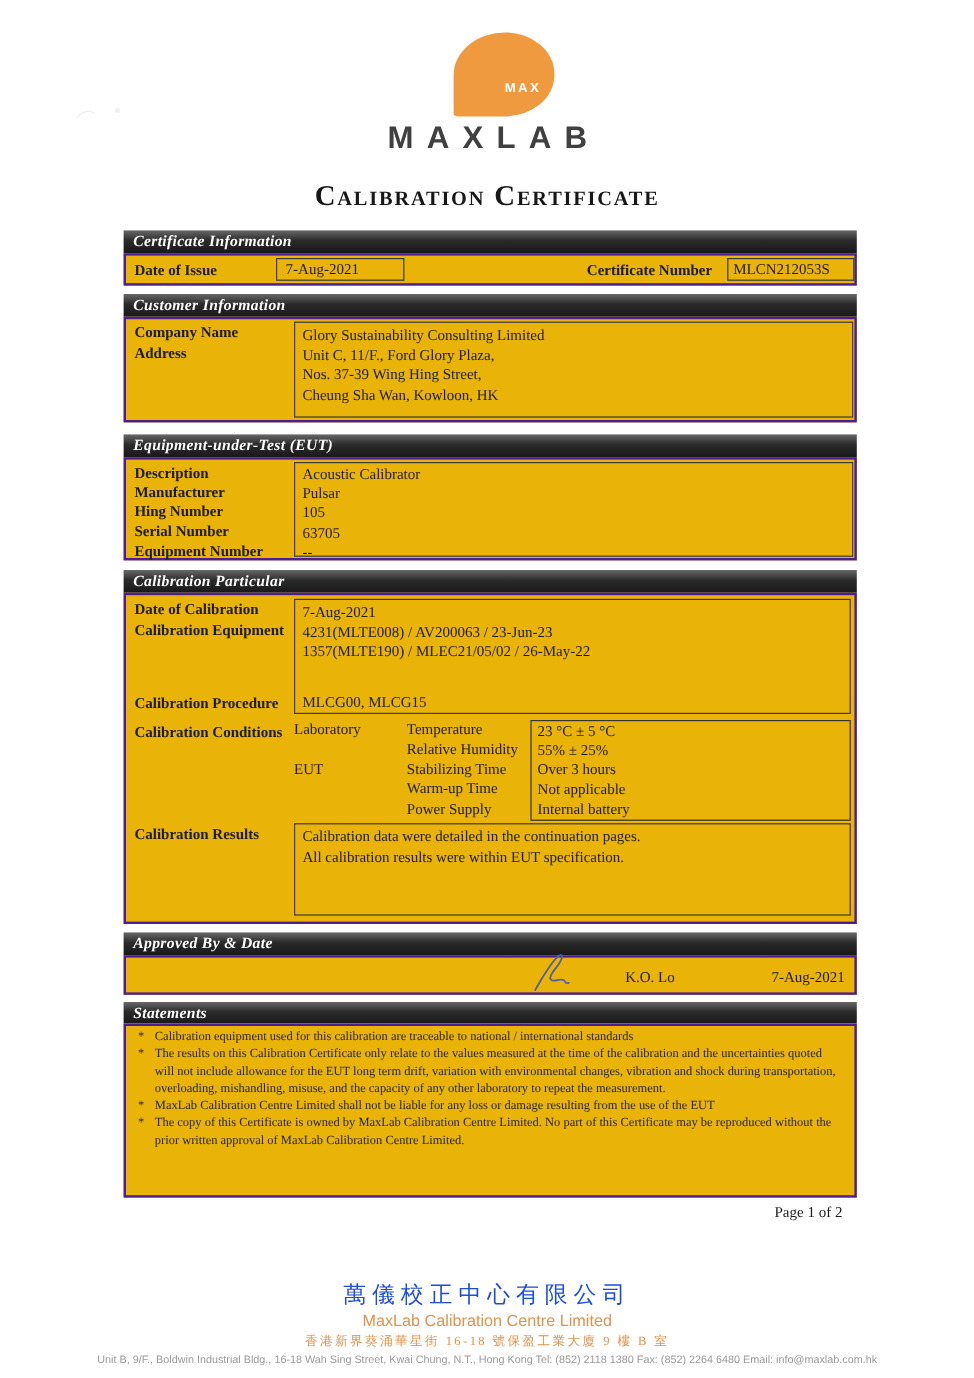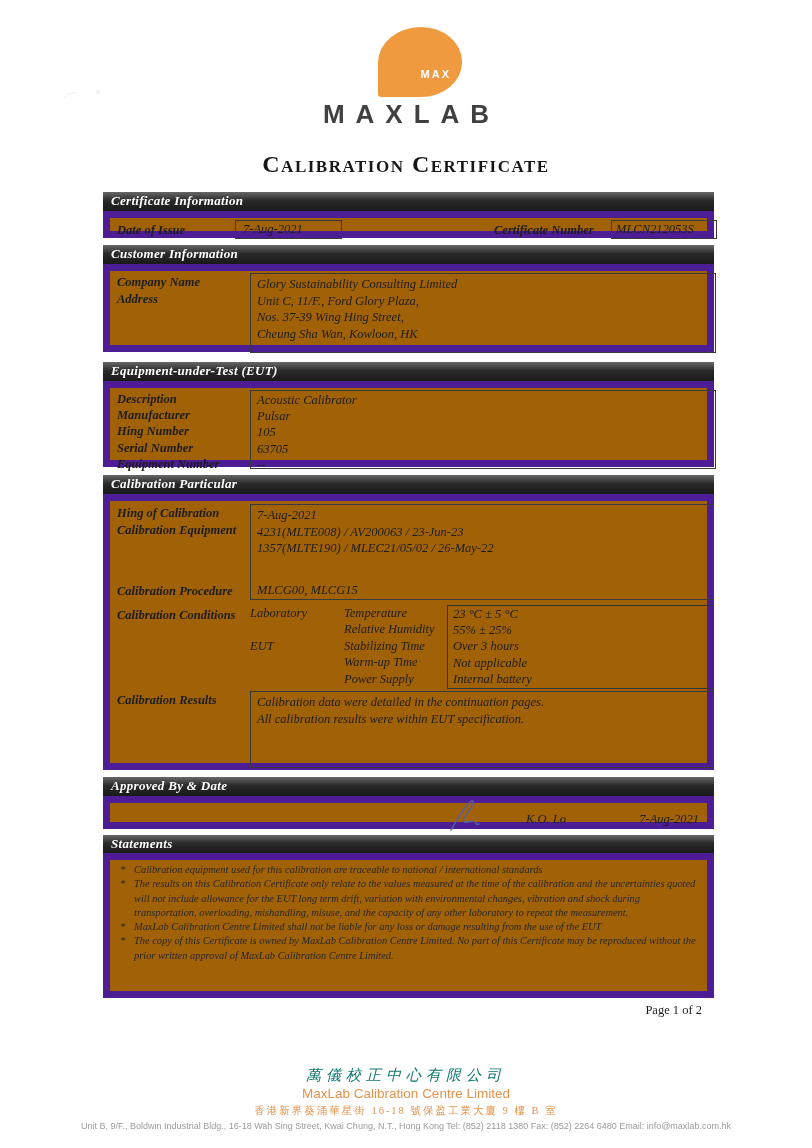--- a/index.html
+++ b/index.html
@@ -19,21 +19,21 @@
   
   .doc-title { position:absolute; left:0; top:151px; width:812px; text-align:center;
     font-variant:small-caps; font-weight:bold; font-size:24px; letter-spacing:1.5px; color:#171717; }
 
   
   .doc { position:absolute; left:103px; top:192px; width:611px; }
 
   .bar { height:19px; background:linear-gradient(180deg,#686868 0%,#2a2a2a 45%,#191919 100%);
     color:#fff; font-weight:bold; font-style:italic; font-size:13px; line-height:18px;
     padding-left:8px; letter-spacing:0.3px; }
-  .cbox { position:relative; border:7px solid #4c1d95; background:#a16207;font-style:italic; }
+  .cbox { position:relative; border:2px solid #4c1d95; background:#eab308; }
   .lbl { font-weight:bold; font-size:12.5px; }
   .val { font-size:12.5px; }
   .inner { border:1px solid #3a3a3a; }
 
   
   .s1-content { height:27px; margin-bottom:7px; }
   .s1-doi-lbl { position:absolute; left:7px; top:5px; }
   .s1-doi-box { position:absolute; left:125px; top:2px; width:107px; height:19px; line-height:17px; padding-left:7px; }
   .s1-cn-lbl  { position:absolute; left:384px; top:5px; }
   .s1-cn-box  { position:absolute; left:501px; top:2px; width:106px; height:19px; line-height:17px; padding-left:4px; }
@@ -82,21 +82,21 @@
   .st-item { display:flex; font-size:10.4px; line-height:14.3px; color:#262626; }
   .st-bullet { width:16px; flex:0 0 16px; text-align:left; padding-left:2px; }
   .st-text { flex:1; }
 
   
   .page-num { position:absolute; left:103px; top:1003px; width:611px; text-align:right;
     padding-right:12px; font-size:12.5px; }
 
   
   .footer { position:absolute; left:0; top:1066px; width:812px; text-align:center; }
-  .f-cn   { font-size:15px; letter-spacing:5px; color:#0f766e;font-style:italic; }
+  .f-cn   { font-size:19px; letter-spacing:5px; color:#1d4ed8; }
   .f-en   { font-family:"Liberation Sans", sans-serif; font-size:13.5px; color:#E2924B; margin-top:1px; }
   .f-cn2  { font-size:10.5px; letter-spacing:2px; color:#E2924B; margin-top:3px; }
   .f-en2  { font-family:"Liberation Sans", sans-serif; font-size:9px; color:#9b9b9b; margin-top:3px; }
 
   .smudge { position:absolute; left:58px; top:86px; width:48px; height:16px; opacity:0.25; }
 </style>
 </head>
 <body>
 
 <div class="page">
@@ -148,21 +148,21 @@
         <span class="val">Acoustic Calibrator</span>
         <span class="val">Pulsar</span>
         <span class="val">105</span>
         <span class="val">63705</span>
         <span class="val">--</span>
       </div>
     </div>
 
     <div class="bar">Calibration Particular</div>
     <div class="cbox s4-content">
-      <span class="lbl s4-l1">Hing of Calibration</span>
+      <span class="lbl s4-l1">Date of Calibration</span>
       <span class="lbl s4-l2">Calibration Equipment</span>
       <span class="lbl s4-l3">Calibration Procedure</span>
       <span class="lbl s4-l4">Calibration Conditions</span>
       <span class="lbl s4-l5">Calibration Results</span>
 
       <div class="inner s4-box1">
         <span class="val">7-Aug-2021</span>
         <span class="val">4231(MLTE008) / AV200063 / 23-Jun-23</span>
         <span class="val">1357(MLTE190) / MLEC21/05/02 / 26-May-22</span>
         <span class="val s4-proc">MLCG00, MLCG15</span>

